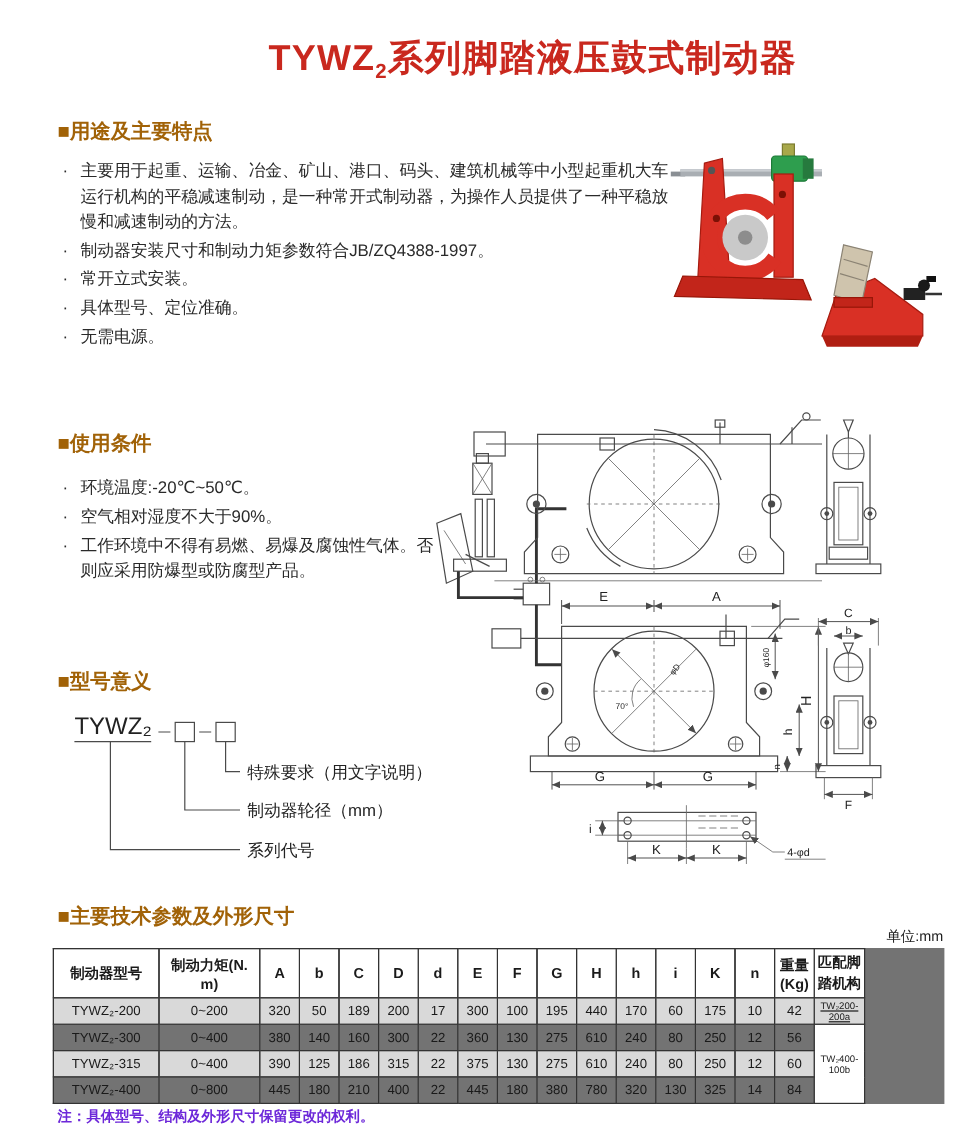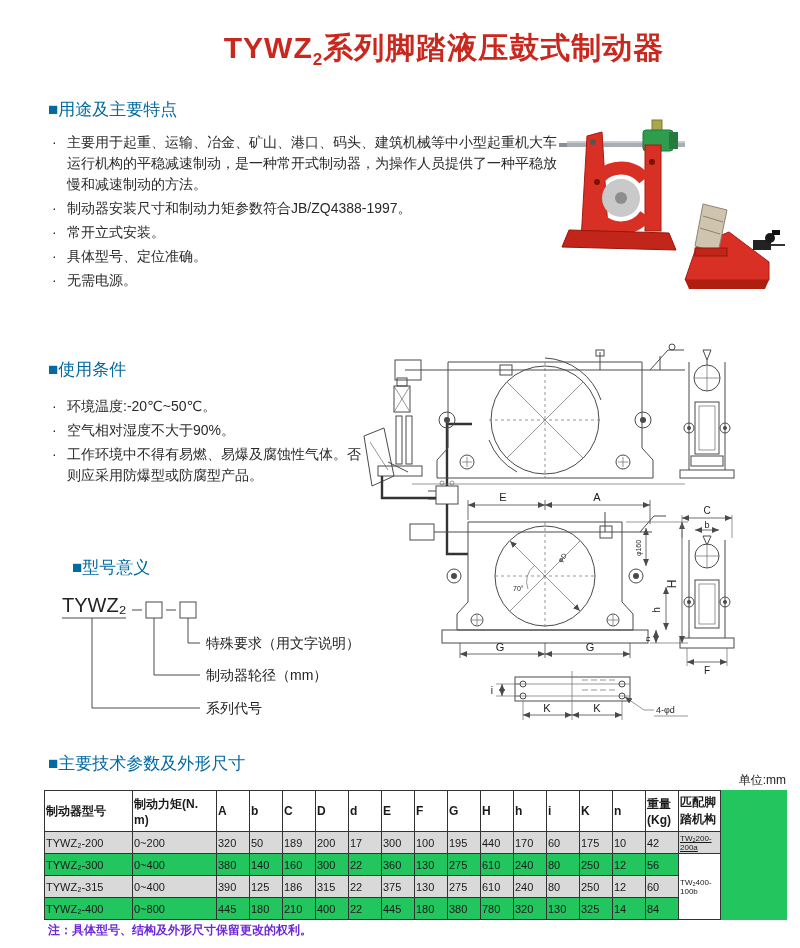--- a/index.html
+++ b/index.html
@@ -1,34 +1,34 @@
 <!DOCTYPE html>
 <html><head>
 <meta charset="utf-8">
 <title>TYWZ2</title>
 <style>
   html,body{margin:0;padding:0;background:#ffffff;}
   body{font-family:"Liberation Sans","DejaVu Sans",sans-serif;color:#1a1a1a;}
   .page{position:relative;width:800px;height:948px;background:#fff;overflow:hidden;}
   .title{position:absolute;top:8px;left:0;width:100%;text-align:center;font-size:30px;font-weight:bold;color:#c9281e;letter-spacing:1px;padding-left:44px;}
   .title sub{font-size:17px;}
-  .sec{position:absolute;margin:0;font-size:17px;font-weight:normal;color:#0369a1;}
+  .sec{position:absolute;margin:0;font-size:17px;font-weight:bold;color:#a16207;}
   .blist{position:absolute;list-style:none;margin:0;padding:0;font-size:14px;line-height:21px;color:#2a2a2a;}
   .blist li{position:relative;padding-left:15px;margin-bottom:3px;}
   .blist .mk{position:absolute;left:0;top:0;}
   .model-svg,.draw-svg,.photo-svg{position:absolute;}
   svg text{font-family:"Liberation Sans","DejaVu Sans",sans-serif;fill:#222;}
   .ln{stroke:#4a4a4a;fill:none;stroke-width:1;}
   .lnt{stroke:#6a6a6a;fill:none;stroke-width:.7;}
   .dsh{stroke-dasharray:6 3;}
   .dsh2{stroke-dasharray:3 3;}
   .pipe{stroke:#333;fill:none;stroke-width:2.4;}
   .dim{stroke:#4a4a4a;fill:none;stroke-width:.8;}
   .unit{position:absolute;font-size:12px;text-align:right;}
-  table.params{position:absolute;border-collapse:collapse;table-layout:fixed;font-size:11px;text-align:left;background:#22c55e;padding-left:20px;}
+  table.params{position:absolute;border-collapse:collapse;table-layout:fixed;font-size:11px;text-align:center;background:#737373;padding-left:20px;}
   table.params th,table.params td{border:1px solid #333;padding:0 1px;overflow:hidden;}
   table.params th{font-weight:bold;font-size:12px;height:40px;background:#fff;}
   table.params tr.data{height:22px;}
   table.params tr.shade td{background:#d9d9d9;}
   table.params td.mech{font-size:8px;background:#fff;}
   table.params tr.shade td.mech{background:#d9d9d9;text-decoration:underline;}
   .note{position:absolute;font-size:12px;font-weight:bold;color:#6d28d9;}
 </style>
 </head>
 <body>
@@ -78,21 +78,21 @@
     </g>
   </svg>
 
   <h2 class="sec" style="left:48px;top:358px;">■使用条件</h2>
   <ul class="blist" style="left:52px;top:396px;width:322px;">
     <li><span class="mk">·</span><span>环境温度:-20℃~50℃。</span></li>
     <li><span class="mk">·</span><span>空气相对湿度不大于90%。</span></li>
     <li><span class="mk">·</span><span>工作环境中不得有易燃、易爆及腐蚀性气体。否则应采用防爆型或防腐型产品。</span></li>
   </ul>
 
-  <h2 class="sec" style="left:48px;top:556px;margin-left:24px;">■型号意义</h2>
+  <h2 class="sec" style="left:48px;top:556px;">■型号意义</h2>
   <svg class="model-svg" style="left:40px;top:584px;" width="400" height="170" viewBox="0 0 400 170">
     <text x="22" y="28" font-size="20">TYWZ₂</text>
     <line x1="22" y1="34" x2="86" y2="34" class="ln"></line>
     <line x1="92" y1="26" x2="102" y2="26" class="ln"></line>
     <rect x="106" y="18" width="16" height="16" class="ln"></rect>
     <line x1="126" y1="26" x2="136" y2="26" class="ln"></line>
     <rect x="140" y="18" width="16" height="16" class="ln"></rect>
     <polyline points="148,34 148,59 160,59" class="ln"></polyline>
     <polyline points="114,34 114,91 160,91" class="ln"></polyline>
     <polyline points="52,34 52,124 160,124" class="ln"></polyline>

